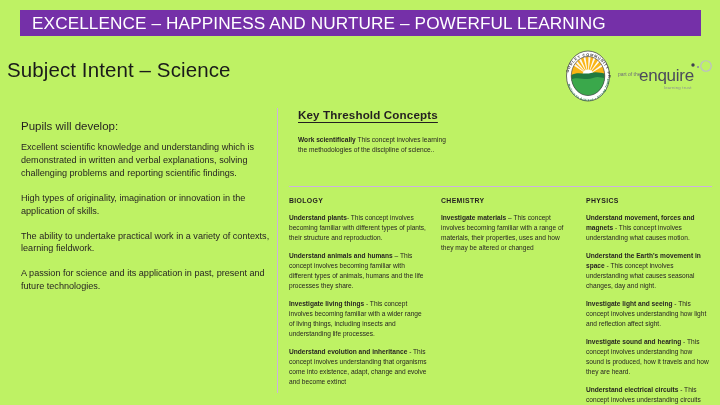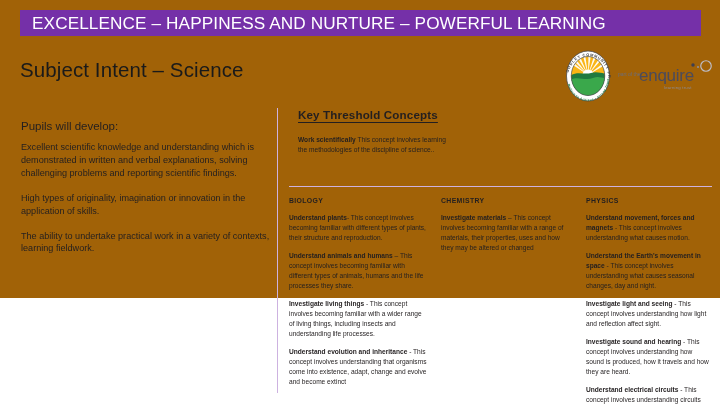--- a/index.html
+++ b/index.html
@@ -11,22 +11,22 @@
     width: 720px;
     height: 405px;
     overflow: hidden;
     font-family: "Liberation Sans", sans-serif;
     color: #231f20;
     position: relative;
   }
   .page {
     position: relative;
     width: 720px;
-    height: 298px;
-    background: #a16207;
+    height: 405px;
+    background: #bef264;
   }
 
   
   .banner {
     position: absolute;
     left: 20px;
     top: 10px;
     width: 681px;
     height: 26px;
     background: #7530a8;
@@ -40,21 +40,21 @@
     font-size: 17.2px;
     letter-spacing: 0.1px;
     white-space: nowrap;
     font-weight: 400;
     font-family: "Liberation Sans", sans-serif;
   }
 
   
   .page-title {
     position: absolute;
-    left: 20px;
+    left: 7px;
     top: 58px;
     font-size: 20.5px;
     font-weight: 400;
     color: #1a1a1a;
     letter-spacing: 0.1px;
     white-space: nowrap;
   }
 
   
   .logo-group {
@@ -230,20 +230,21 @@
       <text x="92" y="60" font-family="Liberation Sans, sans-serif" font-size="8.6" fill="#8b8b97" letter-spacing="0.4">learning trust</text>
     </svg>
 
   </div>
 
   <div class="left-col">
     <div class="left-heading">Pupils will develop:</div>
     <p class="left-para">Excellent scientific knowledge and understanding which is demonstrated in written and verbal explanations, solving challenging  problems and reporting scientific findings.</p>
     <p class="left-para">High types of originality, imagination  or innovation in the application  of skills.</p>
     <p class="left-para">The ability to undertake practical work in a variety of contexts, learning  fieldwork.</p>
+    <p class="left-para">A passion for science and its application  in past, present and future technologies.</p>
   </div>
 
   <div class="right-panel">
     <div class="ktc-heading">Key Threshold Concepts</div>
 
     <p class="work-sci">
       <b>Work scientifically</b><span> This concept involves learning the methodologies of the discipline of science..</span>
     </p>
 
     <div class="hdivider"></div>

